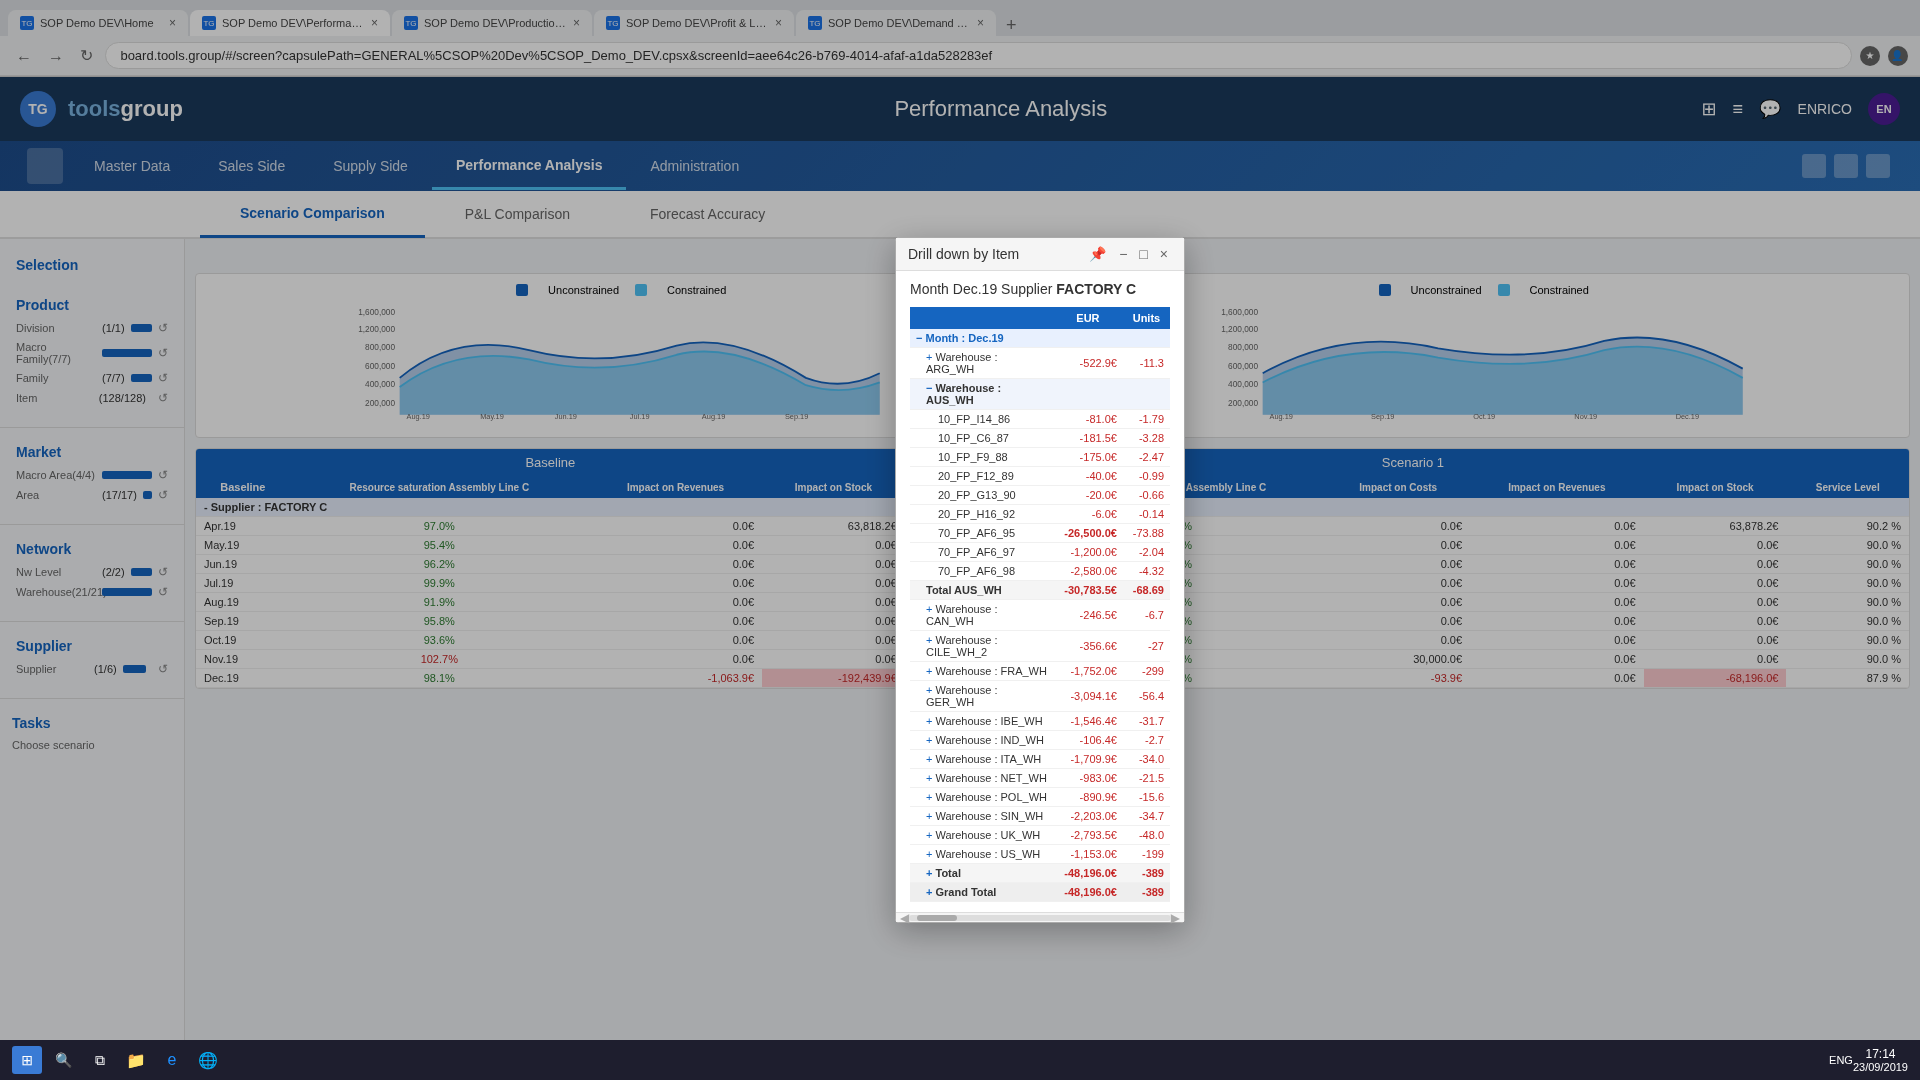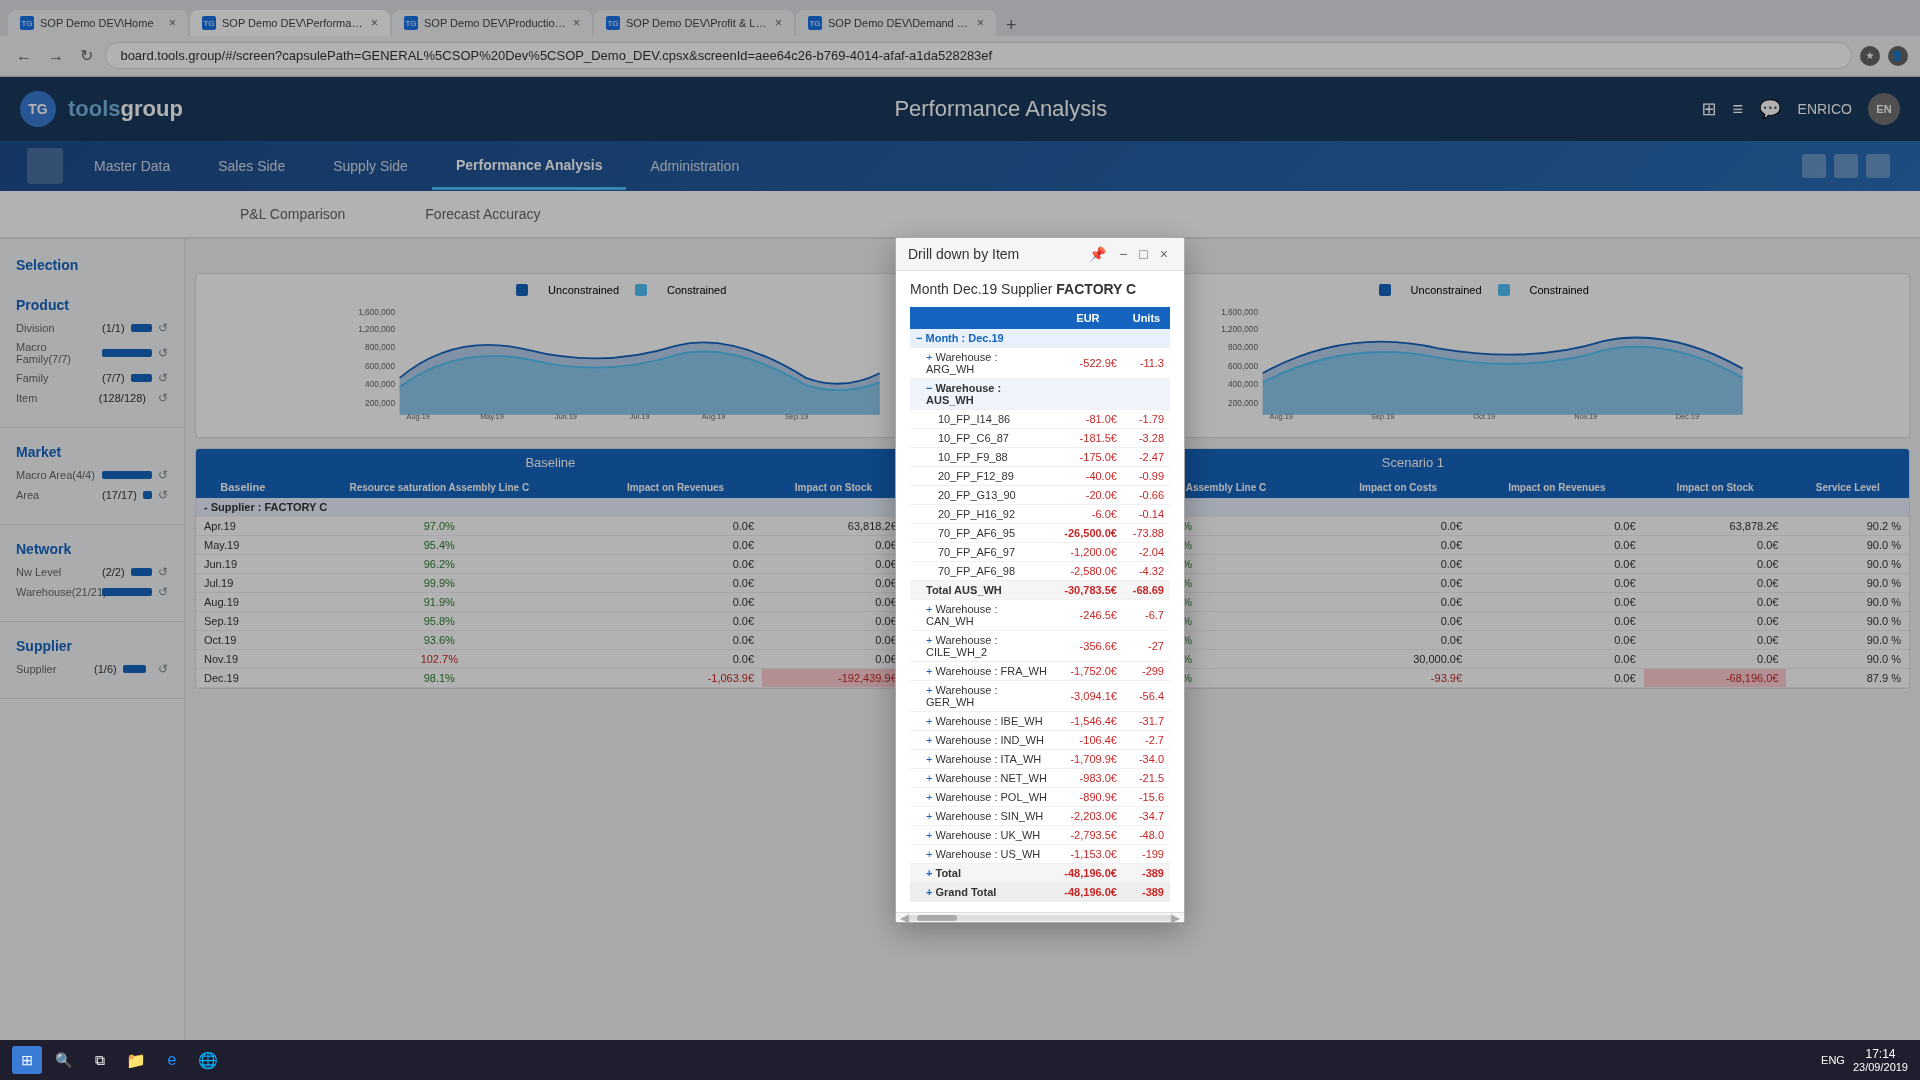--- a/index.html
+++ b/index.html
@@ -22,21 +22,21 @@
 
     
     .app-header { background: #1a3a5c; display: flex; align-items: center; padding: 0 20px; height: 64px; }
     .logo-area { display: flex; align-items: center; gap: 12px; width: 280px; }
     .logo-circle { width: 36px; height: 36px; background: #3a7bd5; border-radius: 50%; display: flex; align-items: center; justify-content: center; color: white; font-weight: bold; font-size: 14px; }
     .logo-text { color: white; font-size: 22px; font-weight: bold; }
     .logo-text span { color: #7ab3e0; }
     .header-title { flex: 1; text-align: center; color: white; font-size: 22px; }
     .header-icons { display: flex; align-items: center; gap: 16px; color: white; }
     .header-icon { font-size: 18px; cursor: pointer; }
-    .user-avatar { background: #737373; width: 32px; height: 32px; border-radius: 50%; display: flex; align-items: center; justify-content: center; color: white; font-size: 11px; font-weight: bold; }
+    .user-avatar { background: #4c1d95; width: 32px; height: 32px; border-radius: 50%; display: flex; align-items: center; justify-content: center; color: white; font-size: 11px; font-weight: bold; }
 
     
     .nav-bar { background: linear-gradient(135deg, #1e4d8c 0%, #2a6db5 100%); display: flex; align-items: center; padding: 0 20px; height: 50px; }
     .nav-item { color: rgba(255,255,255,0.8); padding: 14px 24px; cursor: pointer; font-size: 14px; }
     .nav-item.active { color: white; border-bottom: 3px solid #4fc3f7; font-weight: bold; }
 
     
     .sub-nav { background: white; display: flex; align-items: center; padding: 0 200px; border-bottom: 2px solid #e0e0e0; height: 48px; }
     .sub-nav-item { padding: 14px 40px; color: #666; cursor: pointer; font-size: 14px; }
     .sub-nav-item.active { color: #1565c0; border-bottom: 3px solid #1565c0; font-weight: bold; }
@@ -182,20 +182,21 @@
   <div class="nav-item active">Performance Analysis</div>
   <div class="nav-item">Administration</div>
   <div style="flex:1;display:flex;justify-content:flex-end;gap:8px;padding-right:10px;">
     <div style="width:24px;height:24px;background:rgba(255,255,255,0.3);border-radius:3px;"></div>
     <div style="width:24px;height:24px;background:rgba(255,255,255,0.3);border-radius:3px;"></div>
     <div style="width:24px;height:24px;background:rgba(255,255,255,0.3);border-radius:3px;"></div>
   </div>
 </div>
 
 <div class="sub-nav">
+  <div class="sub-nav-item active">Scenario Comparison</div>
   <div class="sub-nav-item">P&amp;L Comparison</div>
   <div class="sub-nav-item">Forecast Accuracy</div>
 </div>
 
 <div class="main-layout">
 
   <div class="sidebar">
     <div class="sidebar-section">
       <div class="sidebar-title">Selection</div>
     </div>
@@ -260,20 +261,24 @@
       <div class="sidebar-title">Supplier</div>
       <div class="sidebar-row">
         <span class="sidebar-label">Supplier</span>
         <span class="sidebar-value">(1/6)</span>
         <div style="width:17%;height:8px;background:#1565c0;border-radius:2px;"></div>
         <div style="flex:1;height:8px;background:#ddd;border-radius:2px;"></div>
         <span class="sidebar-refresh">↺</span>
       </div>
     </div>
     <div class="sidebar-divider"></div>
+    <div class="tasks-section">
+      <div class="tasks-title">Tasks</div>
+      <div class="choose-scenario">Choose scenario</div>
+    </div>
   </div>
 
   <div class="content-area">
 
     <div class="carousel-dots">
       <div class="dot active"></div>
       <div class="dot"></div>
       <div class="dot"></div>
       <div class="dot"></div>
       <div class="dot"></div>
@@ -715,20 +720,20 @@
     <div style="width:28px;height:28px;display:flex;align-items:center;justify-content:center;cursor:pointer;">
       <span style="color:#f9c846;font-size:16px;">📁</span>
     </div>
     <div style="width:28px;height:28px;display:flex;align-items:center;justify-content:center;cursor:pointer;">
       <span style="color:#1e90ff;font-size:16px;">e</span>
     </div>
     <div style="width:28px;height:28px;display:flex;align-items:center;justify-content:center;cursor:pointer;">
       <span style="font-size:16px;">🌐</span>
     </div>
   </div>
-  <div style="display:flex;align-items:center;gap:8px;color:white;">
+  <div style="display:flex;align-items:center;color:white;">
     <span style="font-size:11px;">ENG</span>
     <div style="text-align:center;">
       <div style="font-size:12px;color:white;">17:14</div>
       <div style="font-size:11px;color:white;">23/09/2019</div>
     </div>
   </div>
 </div>
 
 </body></html>

